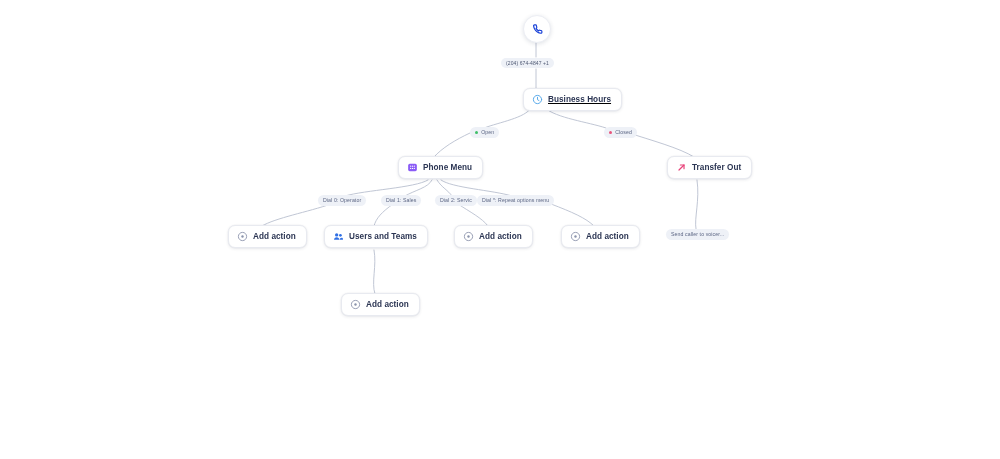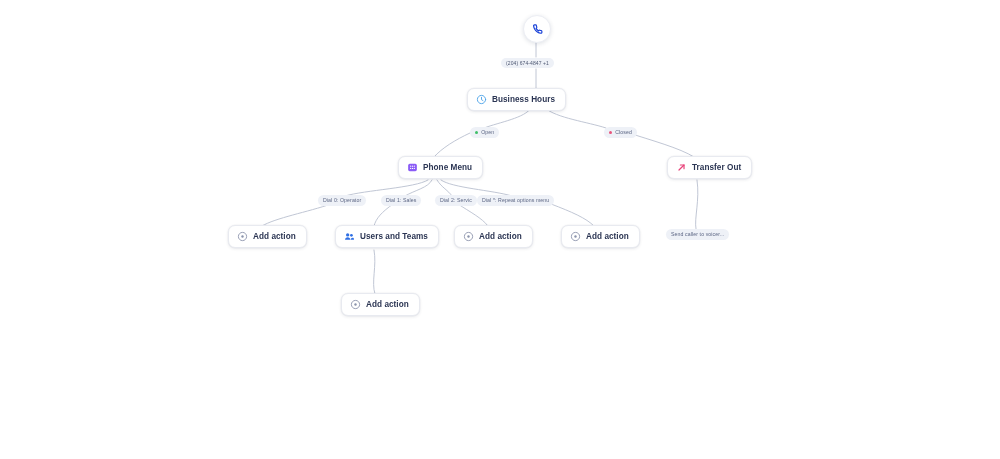--- a/index.html
+++ b/index.html
@@ -151,21 +151,21 @@
       <svg width="12" height="12" viewBox="0 0 24 24" fill="none" stroke="#1a42d8" stroke-width="2.6" stroke-linecap="round" stroke-linejoin="round">
         <path d="M21.5 16.9v2.6a1.8 1.8 0 0 1-2 1.8 17.8 17.8 0 0 1-7.8-2.8 17.5 17.5 0 0 1-5.4-5.4A17.8 17.8 0 0 1 3.5 5.2a1.8 1.8 0 0 1 1.8-2h2.6a1.8 1.8 0 0 1 1.8 1.6c.1 1 .3 2 .7 2.9a1.8 1.8 0 0 1-.4 1.9l-1.1 1.1a14 14 0 0 0 5.4 5.4l1.1-1.1a1.8 1.8 0 0 1 1.9-.4c.9.4 1.9.6 2.9.7a1.8 1.8 0 0 1 1.3 1.6z"></path>
       </svg>
     </span>
   </div>
 
   <div class="chip phone-chip" style="left:501px; top:58px;">
     <span class="chip-text">(204) 674-4847 +1</span>
   </div>
 
-  <div class="node" style="left:467px; top:88px;">
+  <div class="node" style="left:523px; top:88px;text-decoration:underline;">
     <span class="node-icon">
       <svg width="11" height="11" viewBox="0 0 24 24" fill="none" stroke="#4da3e8" stroke-width="2" stroke-linecap="round" stroke-linejoin="round">
         <circle cx="12" cy="12" r="9"></circle>
         <path d="M12 7.2v5.2l3.2 1.9"></path>
       </svg>
     </span>
     <span class="node-label">Business Hours</span>
   </div>
 
   <div class="chip" style="left:470px; top:127px;">
@@ -224,21 +224,21 @@
   <div class="node" style="left:228px; top:225px;">
     <span class="node-icon">
       <svg width="11" height="11" viewBox="0 0 24 24" fill="none" stroke="#8a93ab" stroke-width="1.9">
         <circle cx="12" cy="12" r="9"></circle>
         <circle cx="12" cy="12" r="2.6" fill="#8a93ab" stroke="none"></circle>
       </svg>
     </span>
     <span class="node-label">Add action</span>
   </div>
 
-  <div class="node" style="left:335px; top:225px;justify-content:flex-end;">
+  <div class="node" style="left:324px; top:225px;justify-content:flex-end;">
     <span class="node-icon">
       <svg width="11" height="11" viewBox="0 0 24 24" fill="#2f6fe4">
         <circle cx="8" cy="8.5" r="3.6"></circle>
         <circle cx="16.2" cy="9.4" r="3"></circle>
         <path d="M2.2 19c0-3.2 2.6-5.3 5.8-5.3s5.8 2.1 5.8 5.3z"></path>
         <path d="M14.6 19c0-2.6 1.8-4.4 4.2-4.4 1.5 0 2.9.8 2.9 2.6V19z"></path>
       </svg>
     </span>
     <span class="node-label">Users and Teams</span>
   </div>

